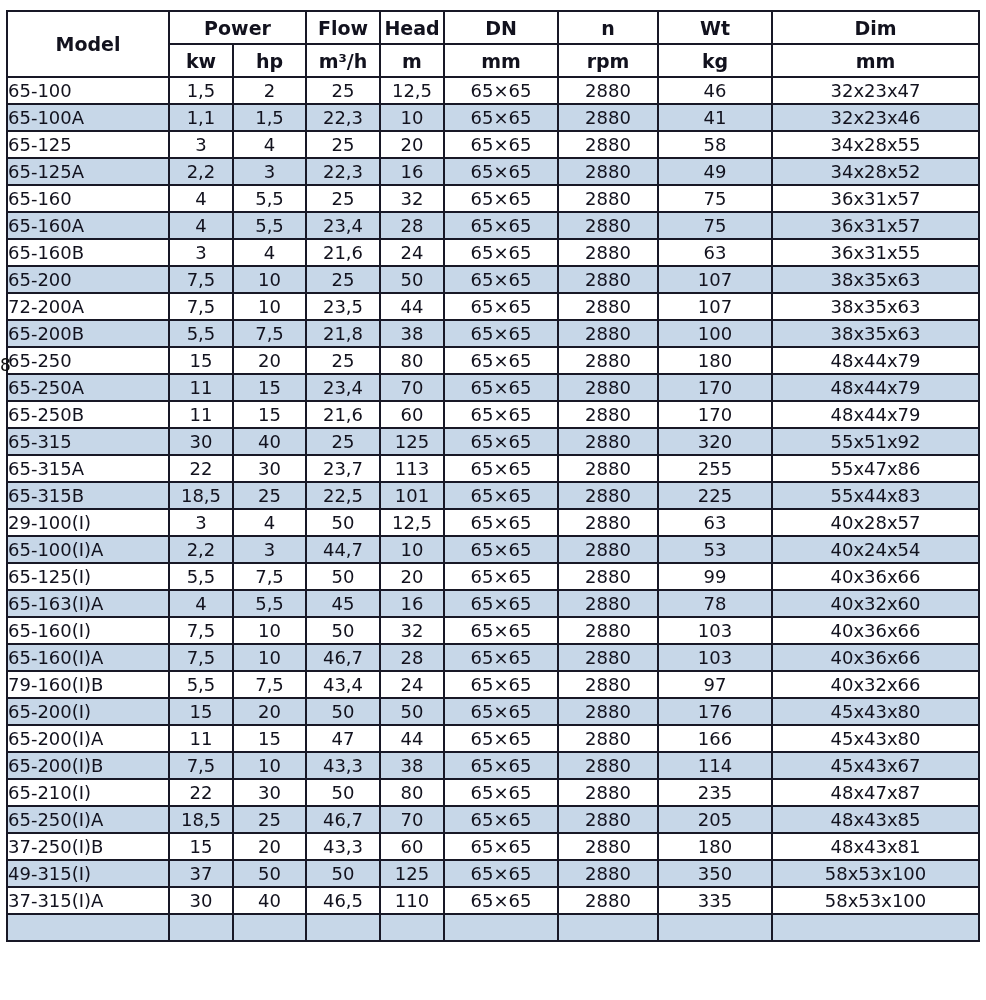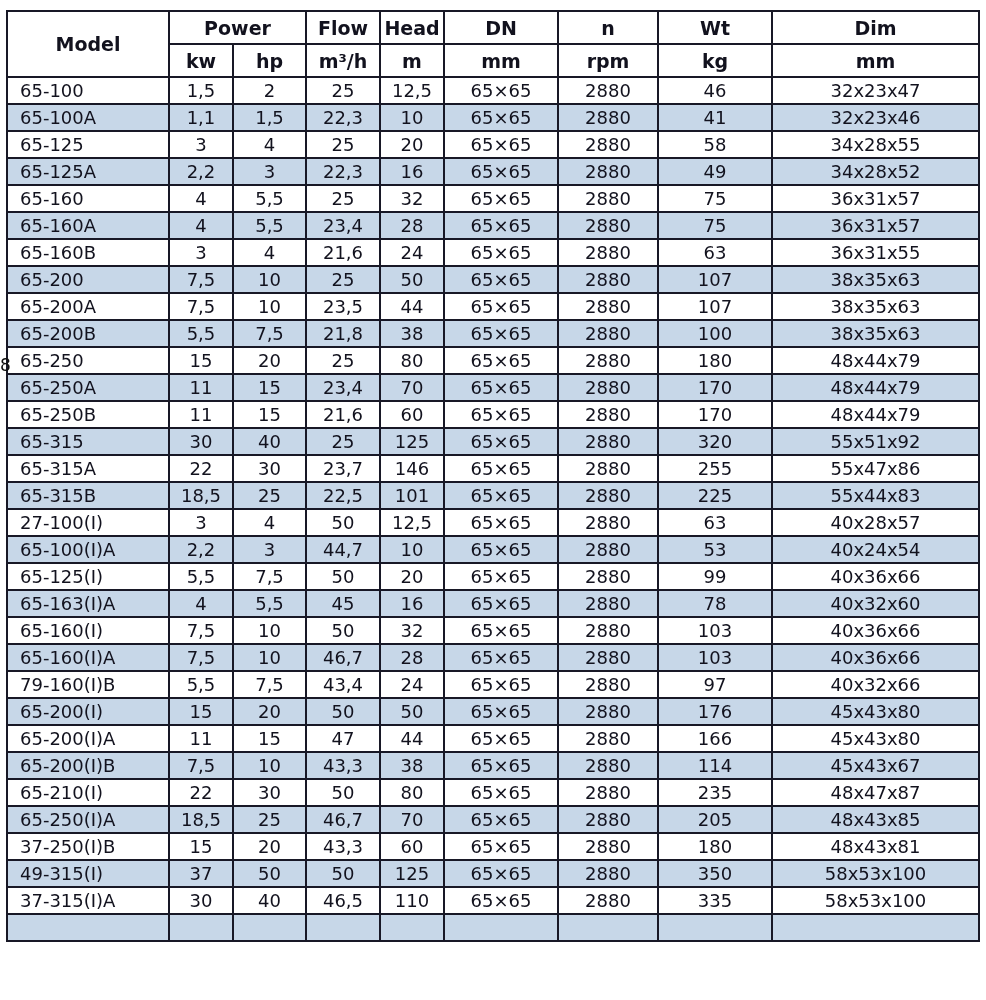--- a/index.html
+++ b/index.html
@@ -40,21 +40,21 @@
   }
   table.spec td {
     font-size: 18px;
     text-align: center;
     height: 27px;
     padding: 0 2px;
     background: #ffffff;
   }
   table.spec td.model {
     text-align: left;
-    padding-left: 12px;
+    padding-left: 0;
   }
   table.spec tr.alt td {
     background: var(--row-alt, #c7d7e8);
   }
 </style>
 </head>
 <body>
 
 <div class="margin-label">8</div>
 
@@ -175,21 +175,21 @@
         <td>7,5</td>
         <td>10</td>
         <td>25</td>
         <td>50</td>
         <td>65×65</td>
         <td>2880</td>
         <td>107</td>
         <td>38x35x63</td>
       </tr>
       <tr>
-        <td class="model">65-200A</td>
+        <td class="model">72-200A</td>
         <td>7,5</td>
         <td>10</td>
         <td>23,5</td>
         <td>44</td>
         <td>65×65</td>
         <td>2880</td>
         <td>107</td>
         <td>38x35x63</td>
       </tr>
       <tr class="alt">
@@ -245,39 +245,39 @@
         <td>65×65</td>
         <td>2880</td>
         <td>320</td>
         <td>55x51x92</td>
       </tr>
       <tr>
         <td class="model">65-315A</td>
         <td>22</td>
         <td>30</td>
         <td>23,7</td>
-        <td>146</td>
+        <td>113</td>
         <td>65×65</td>
         <td>2880</td>
         <td>255</td>
         <td>55x47x86</td>
       </tr>
       <tr class="alt">
         <td class="model">65-315B</td>
         <td>18,5</td>
         <td>25</td>
         <td>22,5</td>
         <td>101</td>
         <td>65×65</td>
         <td>2880</td>
         <td>225</td>
         <td>55x44x83</td>
       </tr>
       <tr>
-        <td class="model">27-100(I)</td>
+        <td class="model">29-100(I)</td>
         <td>3</td>
         <td>4</td>
         <td>50</td>
         <td>12,5</td>
         <td>65×65</td>
         <td>2880</td>
         <td>63</td>
         <td>40x28x57</td>
       </tr>
       <tr class="alt">

